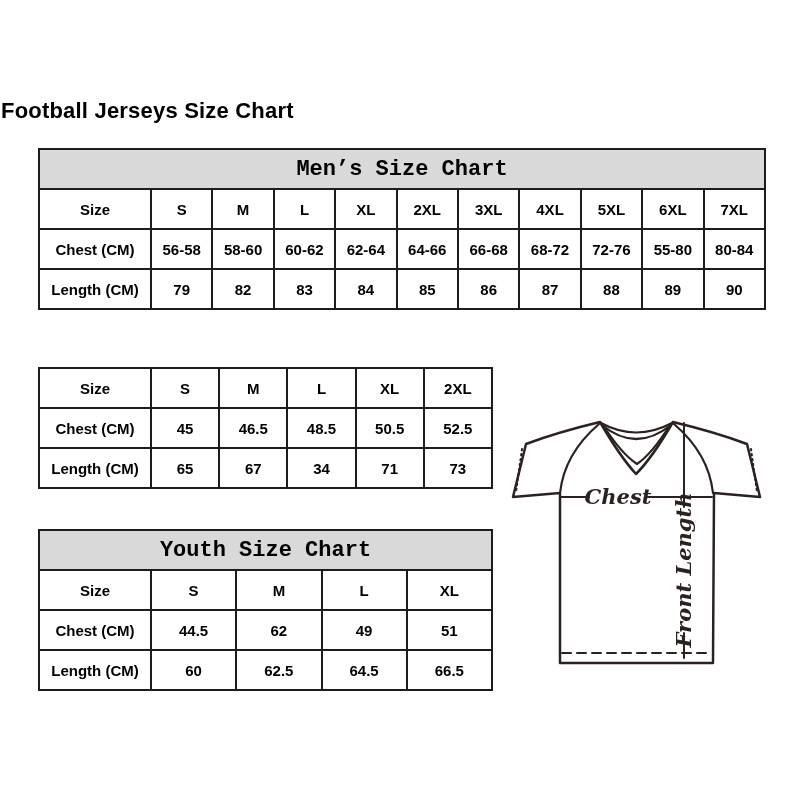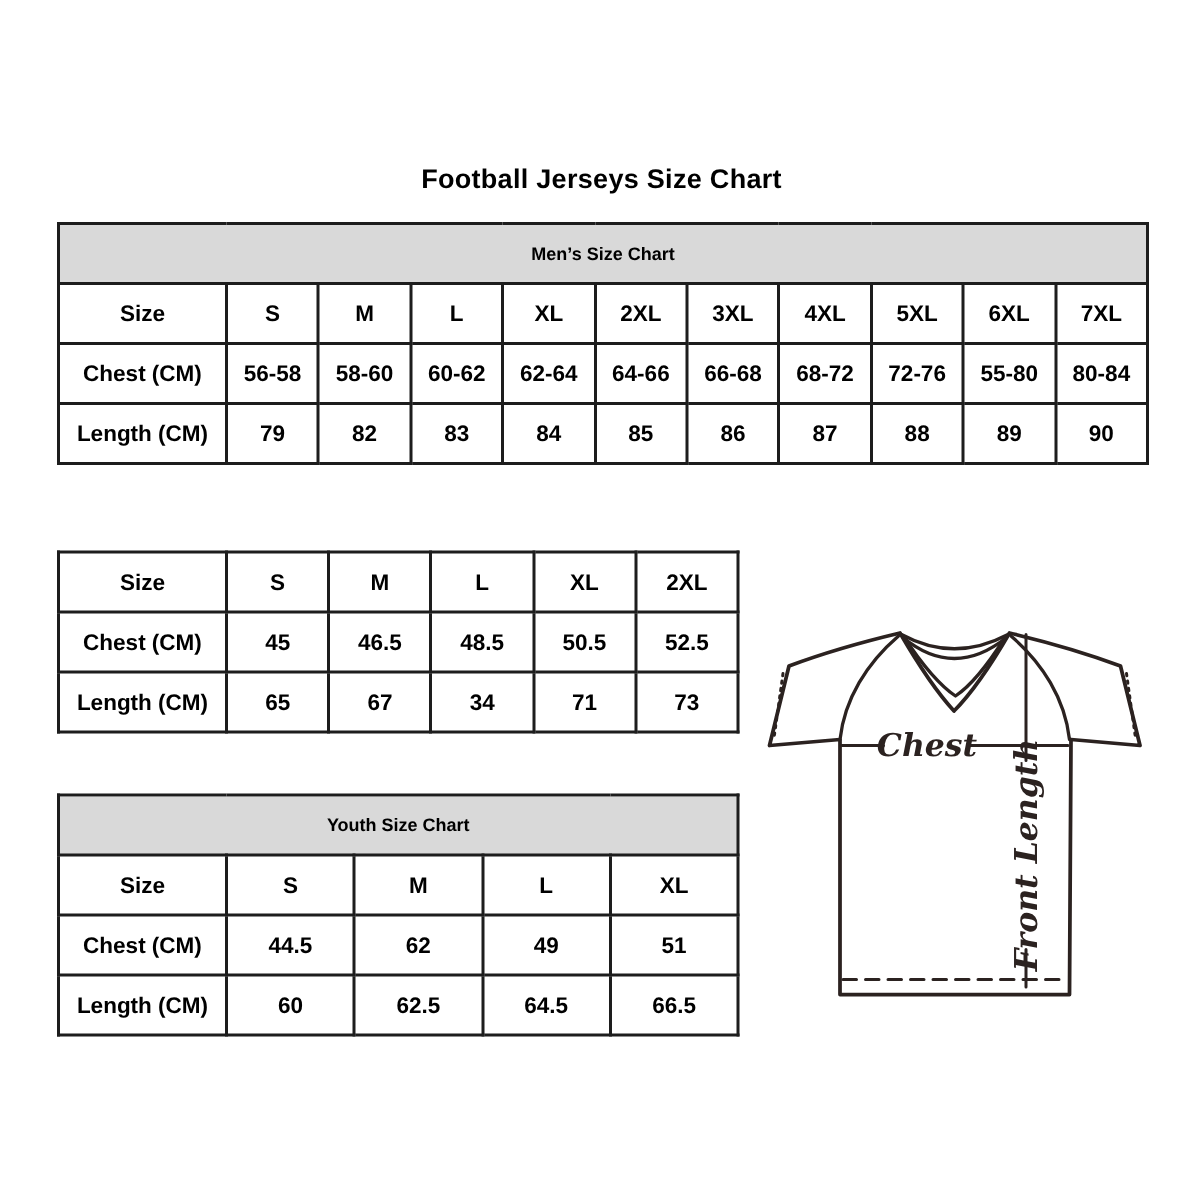--- a/index.html
+++ b/index.html
@@ -7,36 +7,36 @@
     --border:#1d1d1d;
     --text:#000000;
     --jersey:#2b2220;
   }
   html,body{margin:0;padding:0;background:#ffffff;}
   .page{
     position:relative;width:800px;height:800px;background:#ffffff;overflow:hidden;
     font-family:"Liberation Sans", sans-serif;color:var(--text);
   }
   .title{
-    position:absolute;left:0;top:97px;width:778px;margin:12px;
-    text-align:center;font-size:18px;font-weight:bold;letter-spacing:.2px;
+    position:absolute;left:0;top:97px;width:778px;margin:1px;
+    text-align:left;font-size:22px;font-weight:bold;letter-spacing:.2px;
   }
   table.size-table{
     position:absolute;border-collapse:collapse;table-layout:fixed;
     background:#ffffff;
   }
   table.size-table th, table.size-table td{
     border:2px solid var(--border);
     text-align:center;vertical-align:middle;
     font-weight:bold;font-size:15px;padding:0;color:var(--text);
     overflow:hidden;white-space:nowrap;
   }
   table.size-table tr{height:40px;}
   table.size-table tr.title-row th{
-    background:var(--header-bg);font-size:12px;
+    background:var(--header-bg);font-size:22px;font-family:Liberation Mono, monospace;
   }
   col.label-col{width:112px;}
   #mens-table{left:38px;top:148px;width:728px;}
   #womens-table{left:38px;top:367px;width:455px;}
   #youth-table{left:38px;top:529px;width:455px;}
   .jersey-wrap{position:absolute;left:500px;top:400px;width:280px;height:290px;}
   .jersey-label{
     font-family:"DejaVu Serif", serif;font-style:italic;font-weight:bold;
     font-size:21px;fill:var(--jersey);
   }

